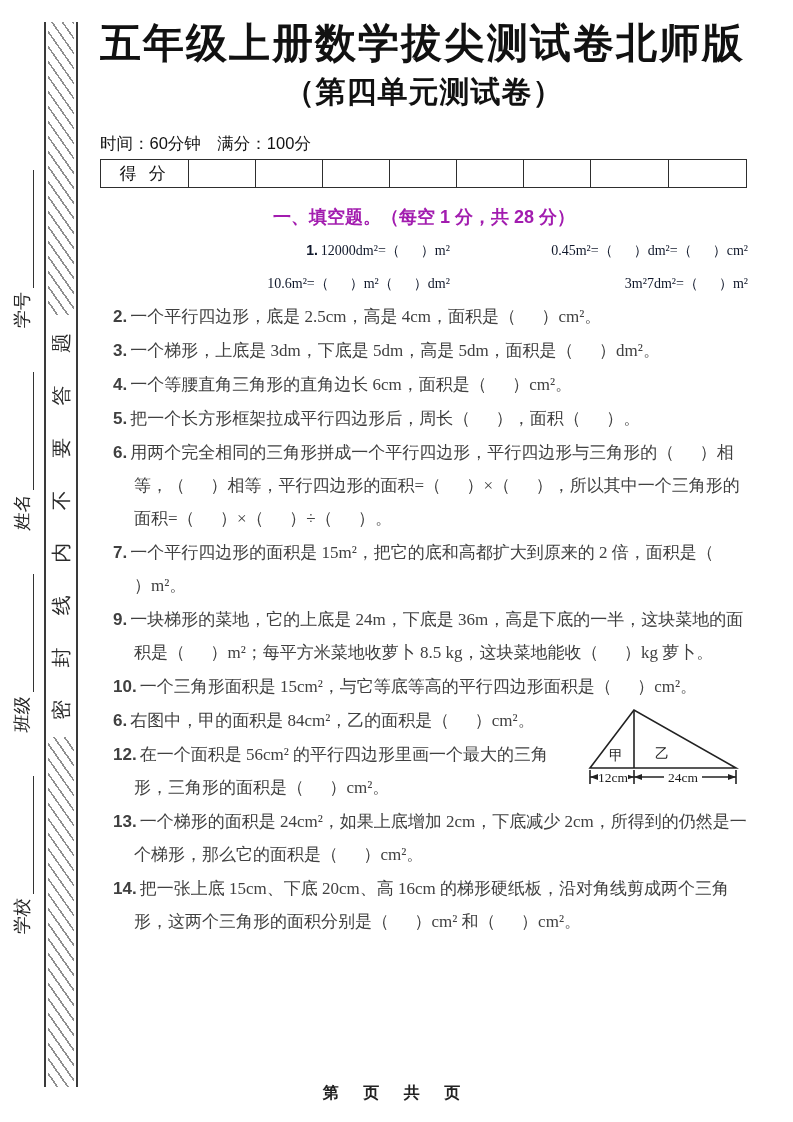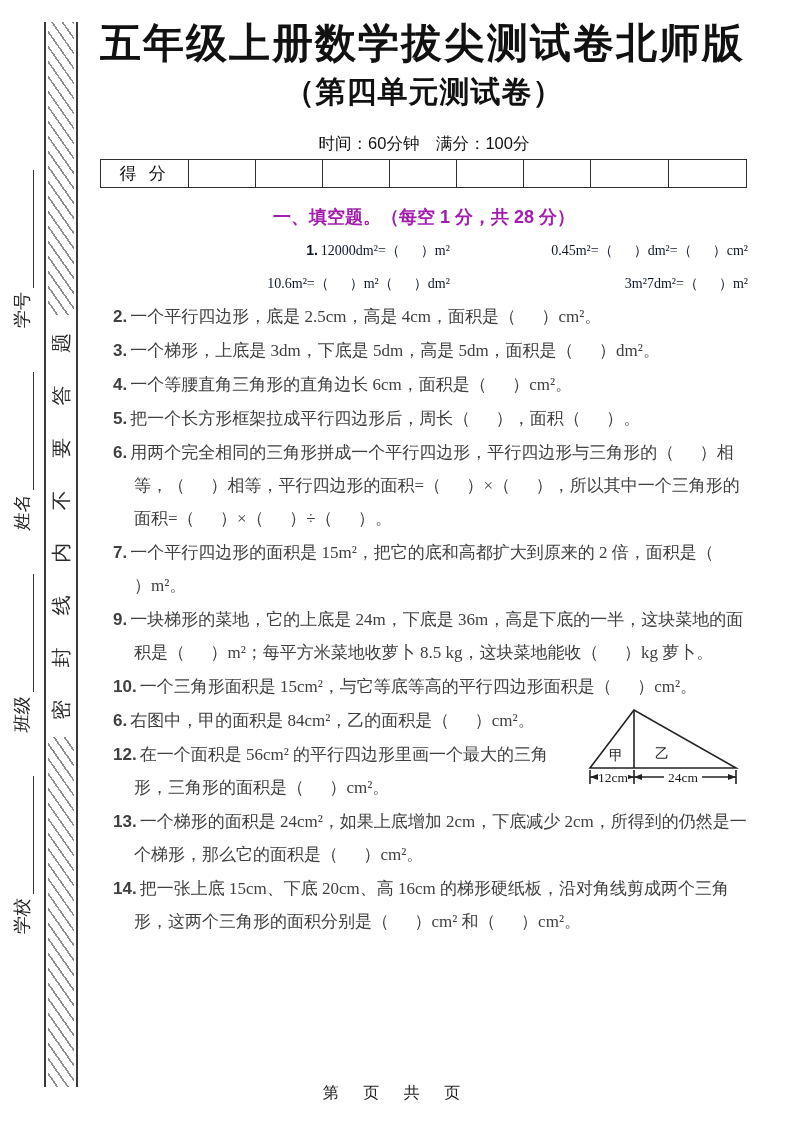--- a/index.html
+++ b/index.html
@@ -41,21 +41,21 @@
   .title{
     font-family:"Liberation Sans","DejaVu Sans",sans-serif;
     font-weight:bold;font-size:41px;letter-spacing:2px;line-height:58px;color:#111;
     white-space:nowrap;
   }
   .subtitle{
     text-align:center;font-family:"Liberation Sans","DejaVu Sans",sans-serif;
     font-weight:bold;font-size:30px;letter-spacing:1px;color:#111;
   }
   .meta{
-    text-align:center;font-size:16.5px;margin-top:20px;margin-bottom:4px;
+    text-align:left;font-size:16.5px;margin-top:20px;margin-bottom:4px;
     font-family:"Liberation Sans","DejaVu Sans",sans-serif;color:#111;
   }
   table.score{
     width:646px;border-collapse:collapse;table-layout:fixed;
     font-size:17px;color:#111;
   }
   table.score td{
     border:1.8px solid #2e2e2e;text-align:center;height:27px;padding:0;
     font-family:"Liberation Serif",serif;
   }
@@ -75,20 +75,21 @@
   .q1-grid .cell{padding-left:34px;}
   .q1-grid .first{padding-left:13px;}
   
   .diagram{float:right;width:164px;height:94px;margin:0 0 2px 8px;position:relative;}
   .diagram svg{display:block;}
   
   .footer{
     position:absolute;left:0;right:0;bottom:18px;text-align:center;
     font-size:16px;letter-spacing:10px;color:#222;
     font-family:"Liberation Sans",sans-serif;
+    font-weight:bold;
   }
 </style>
 </head>
 <body>
 
 <div class="side-fields">
   <span class="field-group">
     <span class="field-label">学校</span>
     <span class="field-line"></span>
   </span>

